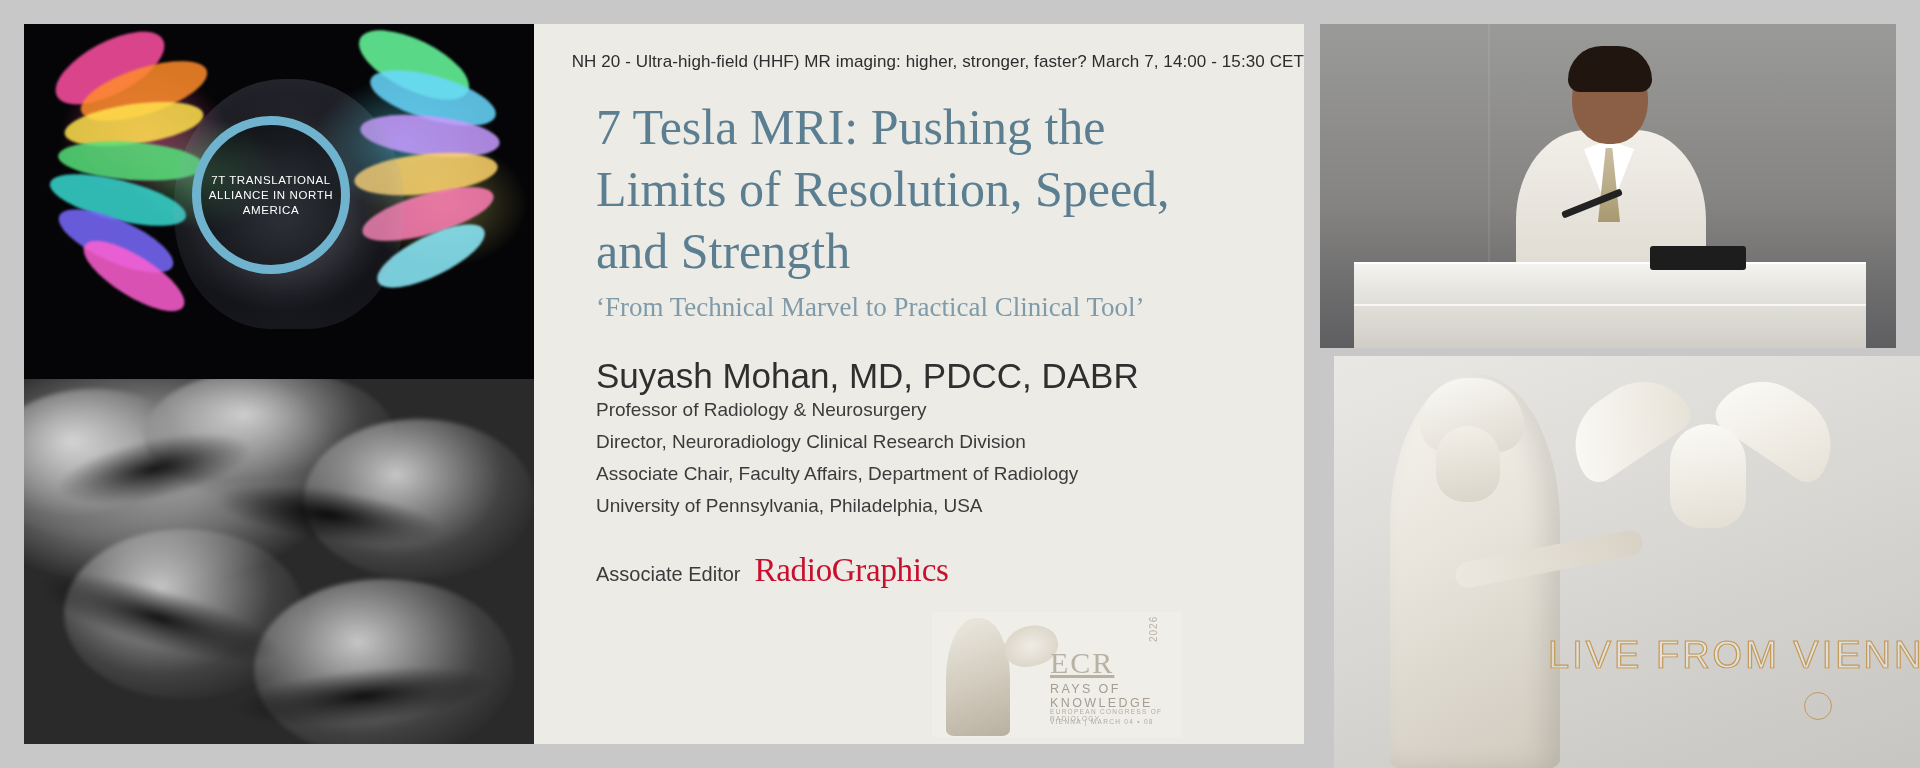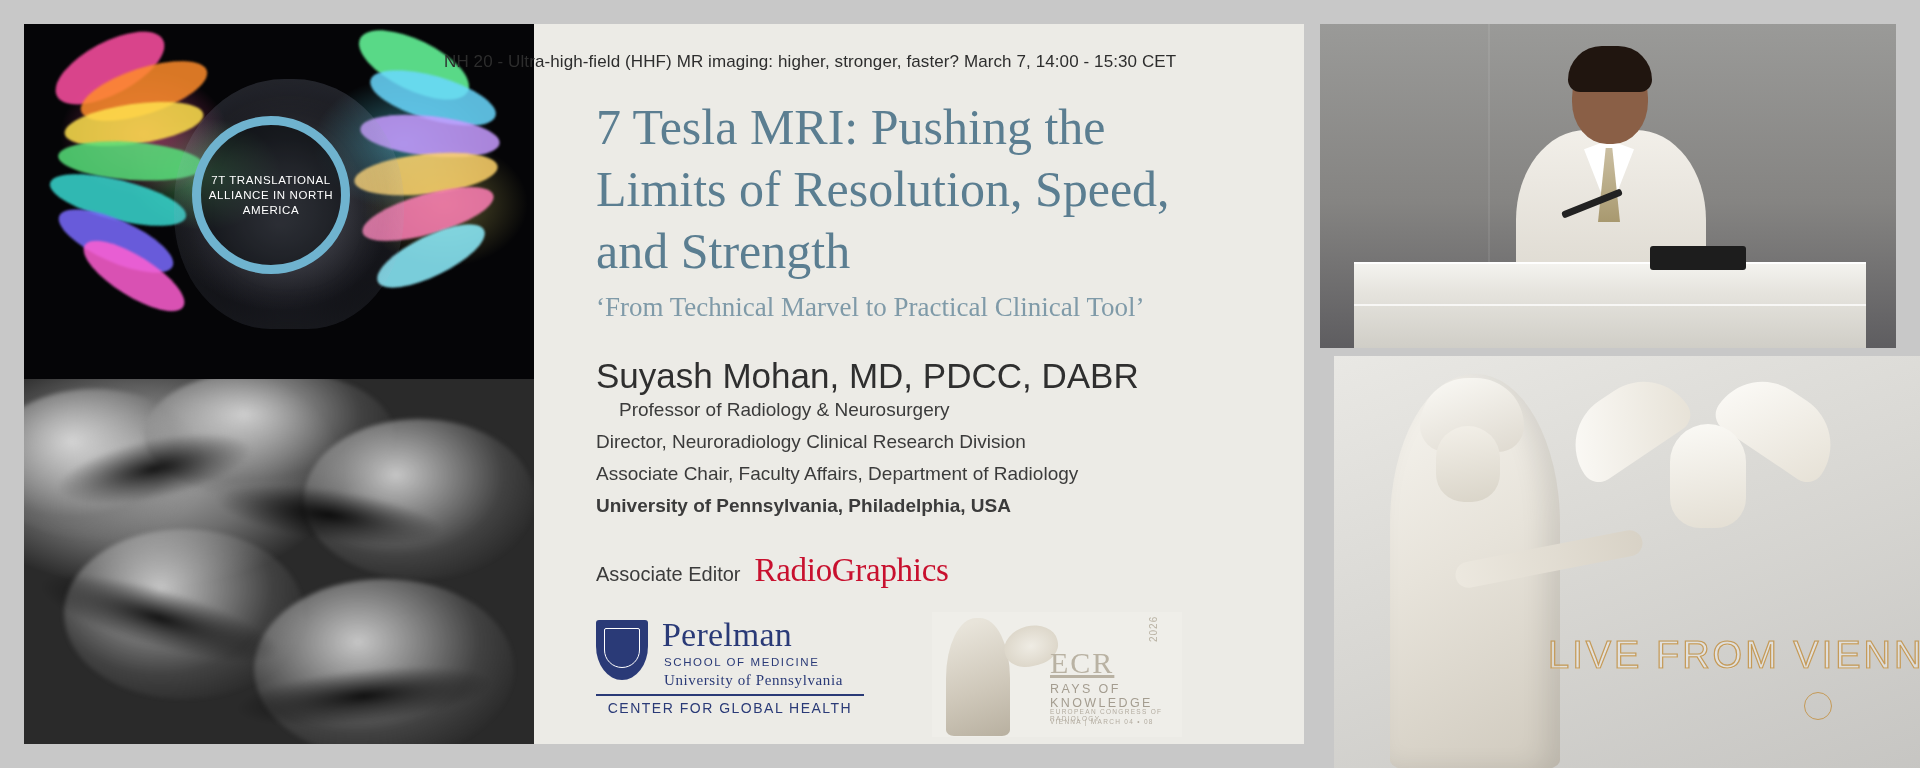--- a/index.html
+++ b/index.html
@@ -121,21 +121,21 @@
     left: 510px;
     top: 0;
     right: 0;
     bottom: 0;
   }
   #session-line {
     position: absolute;
     left: -90px;
     top: 28px;
     width: 860px;
-    text-align: left;
+    text-align: right;
     font-size: 17px;
     color: #2d2d2d;
     letter-spacing: .1px;
   }
   #talk-title {
     position: absolute;
     left: 62px;
     top: 72px;
     width: 630px;
     font-family: "Liberation Serif", serif;
@@ -160,24 +160,24 @@
     font-size: 35px;
     color: #2f2f2f;
   }
   .affil {
     position: absolute;
     left: 62px;
     font-size: 19px;
     color: #3b3b3b;
     white-space: nowrap;
   }
-  #affil-0 { top: 375px; margin-left: 23px; }
+  #affil-0 { top: 375px; }
   #affil-1 { top: 407px; text-align: center; }
   #affil-2 { top: 439px; }
-  #affil-3 { top: 471px; font-weight: bold; }
+  #affil-3 { top: 471px; }
 
   #editor-row {
     position: absolute;
     left: 62px;
     top: 528px;
     display: flex;
     align-items: baseline;
     gap: 14px;
   }
   #editor-label {
@@ -598,28 +598,20 @@
       <div class="affil" id="affil-0">Professor of Radiology &amp; Neurosurgery</div>
       <div class="affil" id="affil-1">Director, Neuroradiology Clinical Research Division</div>
       <div class="affil" id="affil-2">Associate Chair, Faculty Affairs, Department of Radiology</div>
       <div class="affil" id="affil-3">University of Pennsylvania, Philadelphia, USA</div>
 
       <div id="editor-row">
         <span id="editor-label">Associate Editor</span>
         <span id="radiographics-wordmark">RadioGraphics</span>
       </div>
 
-      <div id="penn-logo">
-        <div id="penn-shield"></div>
-        <div id="penn-perelman">Perelman</div>
-        <div id="penn-school">SCHOOL OF MEDICINE</div>
-        <div id="penn-univ">University of Pennsylvania</div>
-        <div id="penn-rule"></div>
-        <div id="penn-center">CENTER FOR GLOBAL HEALTH</div>
-      </div>
 
       <div id="ecr-logo-box">
         <div id="ecr-statue"></div>
         <div id="ecr-owl"></div>
         <div id="ecr-word">ECR</div>
         <div id="ecr-year">2026</div>
         <div id="ecr-tag">RAYS OF KNOWLEDGE</div>
         <div id="ecr-sub">EUROPEAN CONGRESS OF RADIOLOGY</div>
         <div id="ecr-sub2">VIENNA  |  MARCH 04 • 08</div>
       </div>

